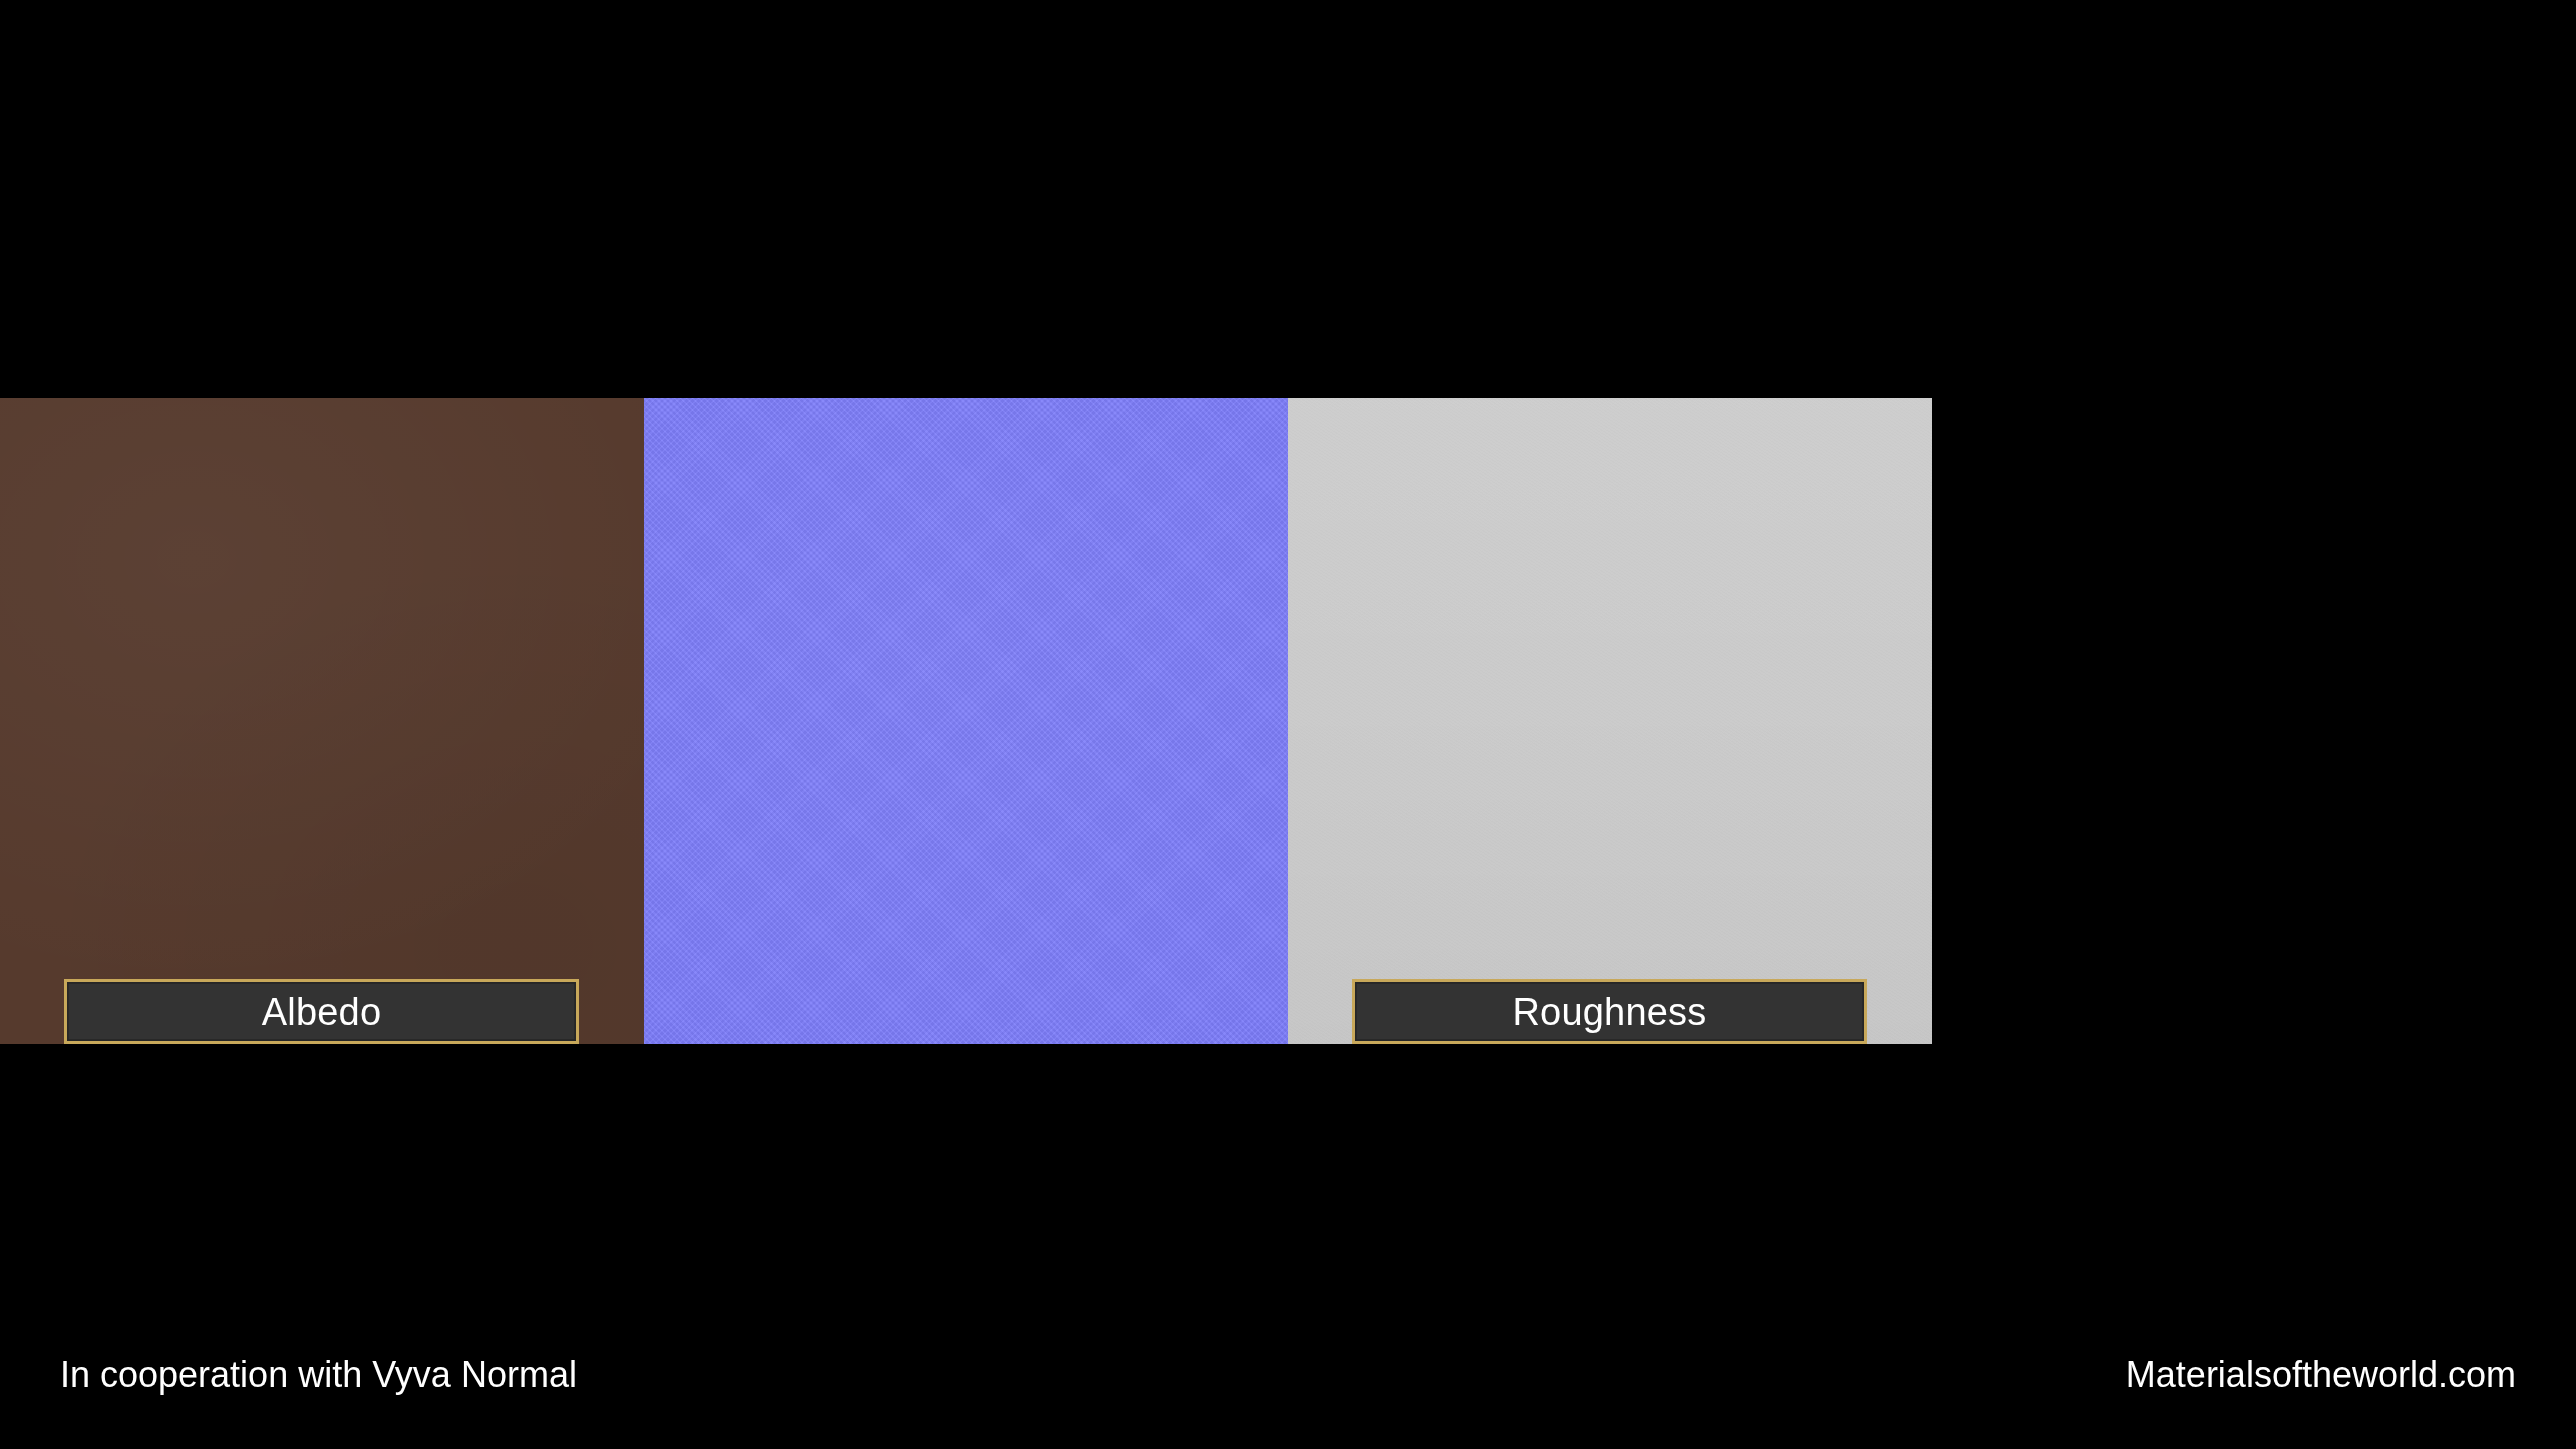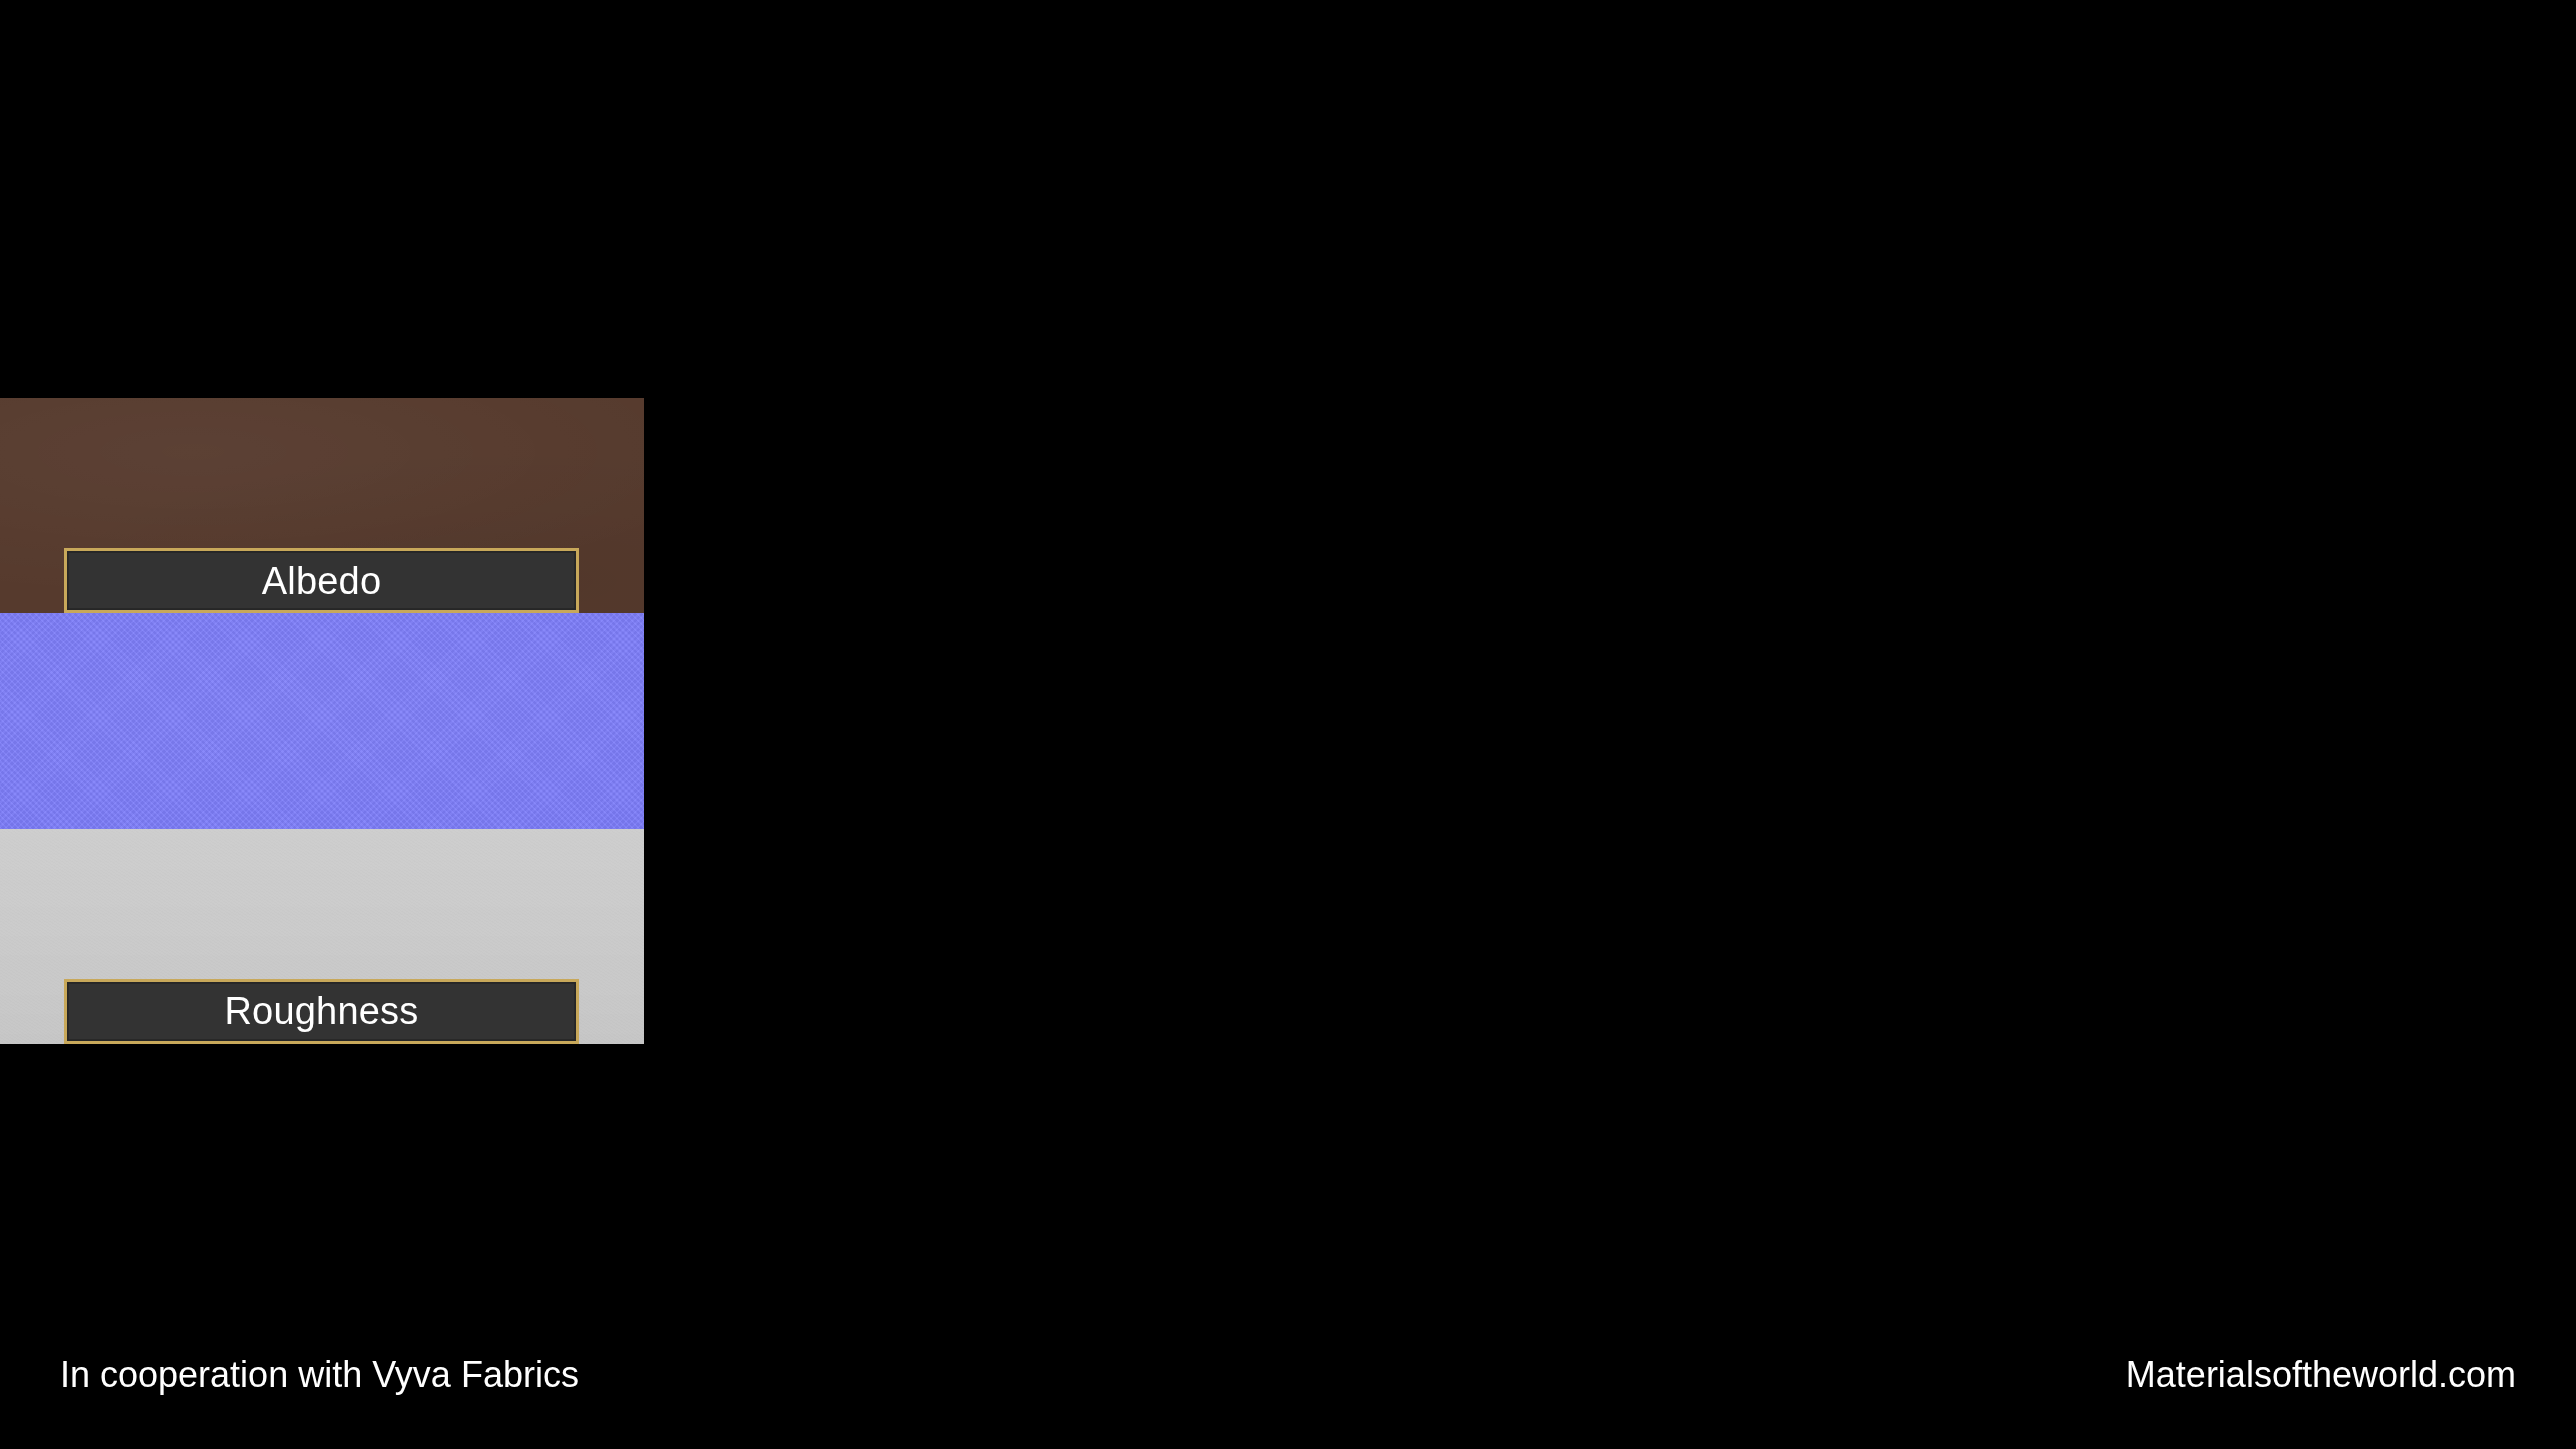--- a/index.html
+++ b/index.html
@@ -16,21 +16,21 @@
   }
 
   
   .texture-strip {
     position: absolute;
     left: 0;
     top: 398px;
     width: 2576px;
     height: 646px;
     display: flex;
-    flex-direction: column;
+    flex-direction: row;
   }
 
   .texture-panel {
     position: relative;
     width: 644px;
     height: 646px;
     overflow: hidden;
   }
 
   .texture-surface {
@@ -156,16 +156,16 @@
     <div class="texture-surface surf-roughness"></div>
     <div class="map-label-button">
       <span class="map-label-text">Roughness</span>
     </div>
   </div>
 
 
 </div>
 
 <div class="footer">
-  <span class="footer-text footer-left">In cooperation with Vyva Fabrics</span>
+  <span class="footer-text footer-left">In cooperation with Vyva Normal</span>
   <span class="footer-text footer-right">Materialsoftheworld.com</span>
 </div>
 
 
 </body></html>

